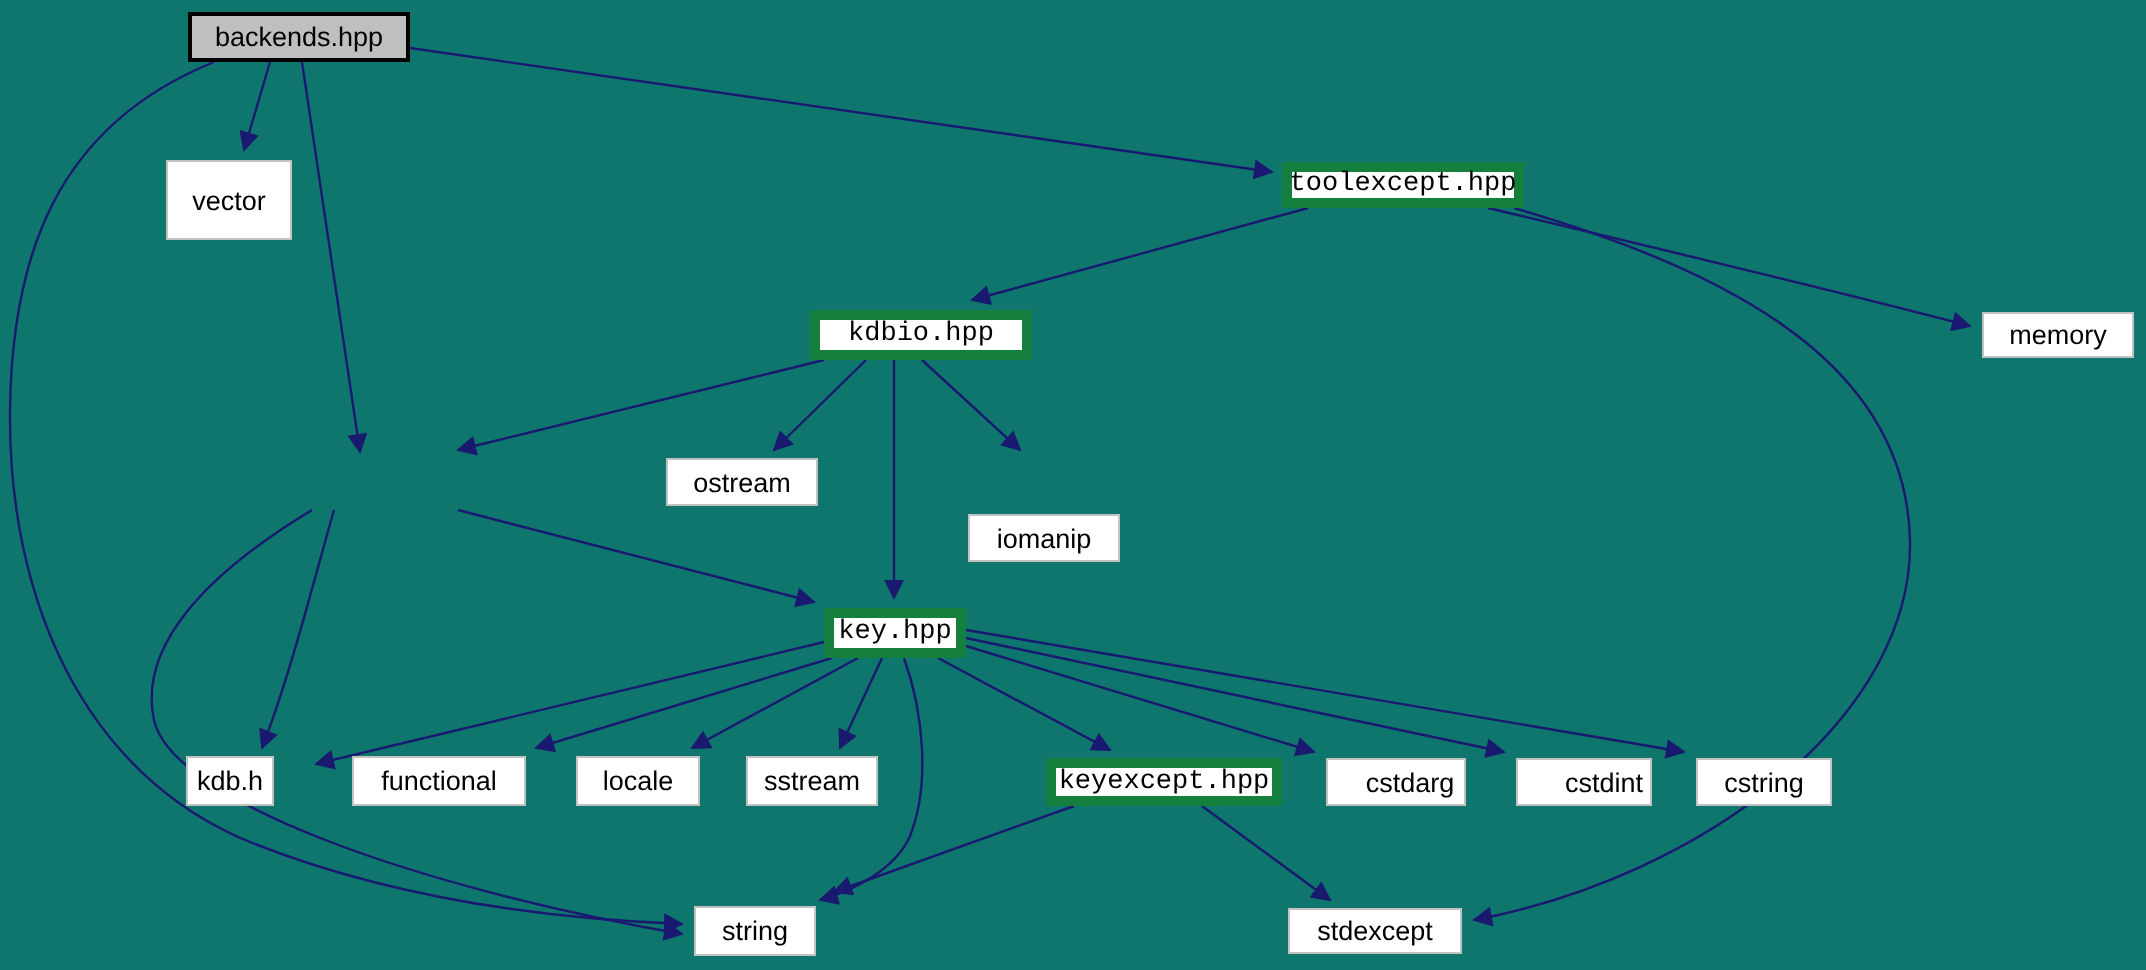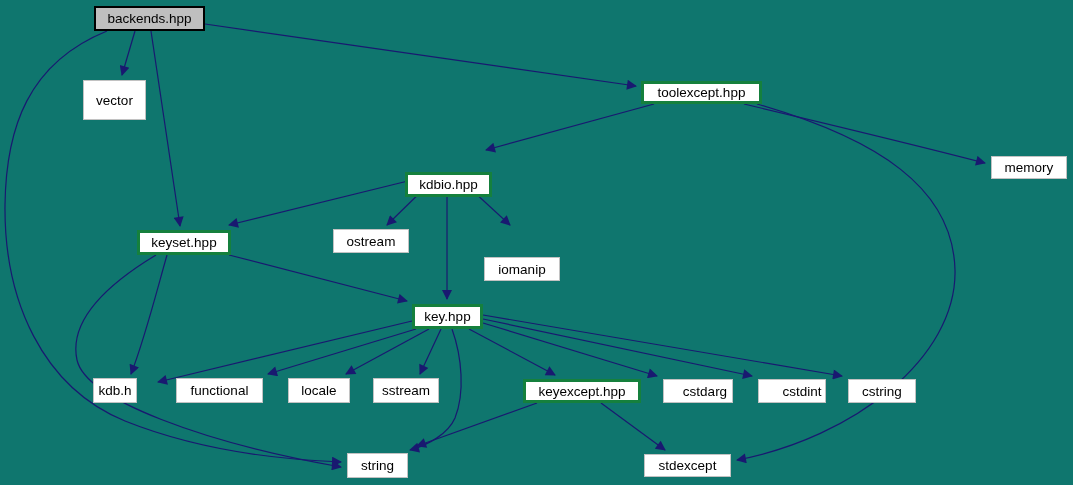--- a/index.html
+++ b/index.html
@@ -15,21 +15,21 @@
     position:absolute;
     display:flex; align-items:center; justify-content:center;
     box-sizing:border-box;
     background:#ffffff;
     font-size:13.5px;
     color:#000000;
     white-space:nowrap;
     z-index:2;
   }
   .node.root { background:#bfbfbf; border:2px solid #000000; }
-  .node.documented { border:3px solid #15803d; cursor:pointer; }
+  .node.documented { border:5px solid #15803d; cursor:pointer;font-family:Liberation Mono, monospace; }
   .node.system { border:1px solid #c2c2c2; }
   path.edge { fill:none; stroke:#191970; stroke-width:1.2; }
 </style>
 </head>
 <body>
 
 <div id="graph">
 
   <svg id="edges" viewBox="0 0 1073 485" xmlns="http://www.w3.org/2000/svg">
     <defs>
@@ -62,24 +62,23 @@
     <path class="edge" marker-end="url(#arrow)" d="M483,319 L752,376"></path>
     <path class="edge" marker-end="url(#arrow)" d="M483,315 L842,376"></path>
     <path class="edge" marker-end="url(#arrow)" d="M537,403 L417,446"></path>
     <path class="edge" marker-end="url(#arrow)" d="M601,403 L665,450"></path>
   </svg>
 
   <div class="node root" style="left:94px;  top:6px;   width:111px; height:25px;">backends.hpp</div>
   <div class="node system" style="left:83px;  top:80px;  width:63px;  height:40px;">vector</div>
   <div class="node documented" style="left:641px; top:81px;  width:121px; height:23px;">toolexcept.hpp</div>
   <div class="node system" style="left:991px; top:156px; width:76px;  height:23px;">memory</div>
-  <div class="node documented" style="left:405px; top:172px; width:87px;  height:25px;">kdbio.hpp</div>
+  <div class="node documented" style="left:405px; top:155px; width:111px;  height:25px;">kdbio.hpp</div>
   <div class="node system" style="left:333px; top:229px; width:76px;  height:24px;">ostream</div>
   <div class="node system" style="left:484px; top:229px; width:76px;  height:24px;margin-top:28px;">iomanip</div>
-  <div class="node documented" style="left:137px; top:230px; width:94px;  height:25px;">keyset.hpp</div>
   <div class="node documented" style="left:412px; top:304px; width:71px;  height:25px;">key.hpp</div>
   <div class="node system" style="left:93px;  top:378px; width:44px;  height:25px;">kdb.h</div>
   <div class="node system" style="left:176px; top:378px; width:87px;  height:25px;">functional</div>
   <div class="node system" style="left:288px; top:378px; width:62px;  height:25px;">locale</div>
   <div class="node system" style="left:373px; top:378px; width:66px;  height:25px;">sstream</div>
   <div class="node documented" style="left:523px; top:379px; width:118px; height:24px;">keyexcept.hpp</div>
   <div class="node system" style="left:663px; top:379px; width:70px;  height:24px;padding-left:14px;">cstdarg</div>
   <div class="node system" style="left:758px; top:379px; width:68px;  height:24px;padding-left:20px;">cstdint</div>
   <div class="node system" style="left:848px; top:379px; width:68px;  height:24px;">cstring</div>
   <div class="node system" style="left:347px; top:453px; width:61px;  height:25px;">string</div>

